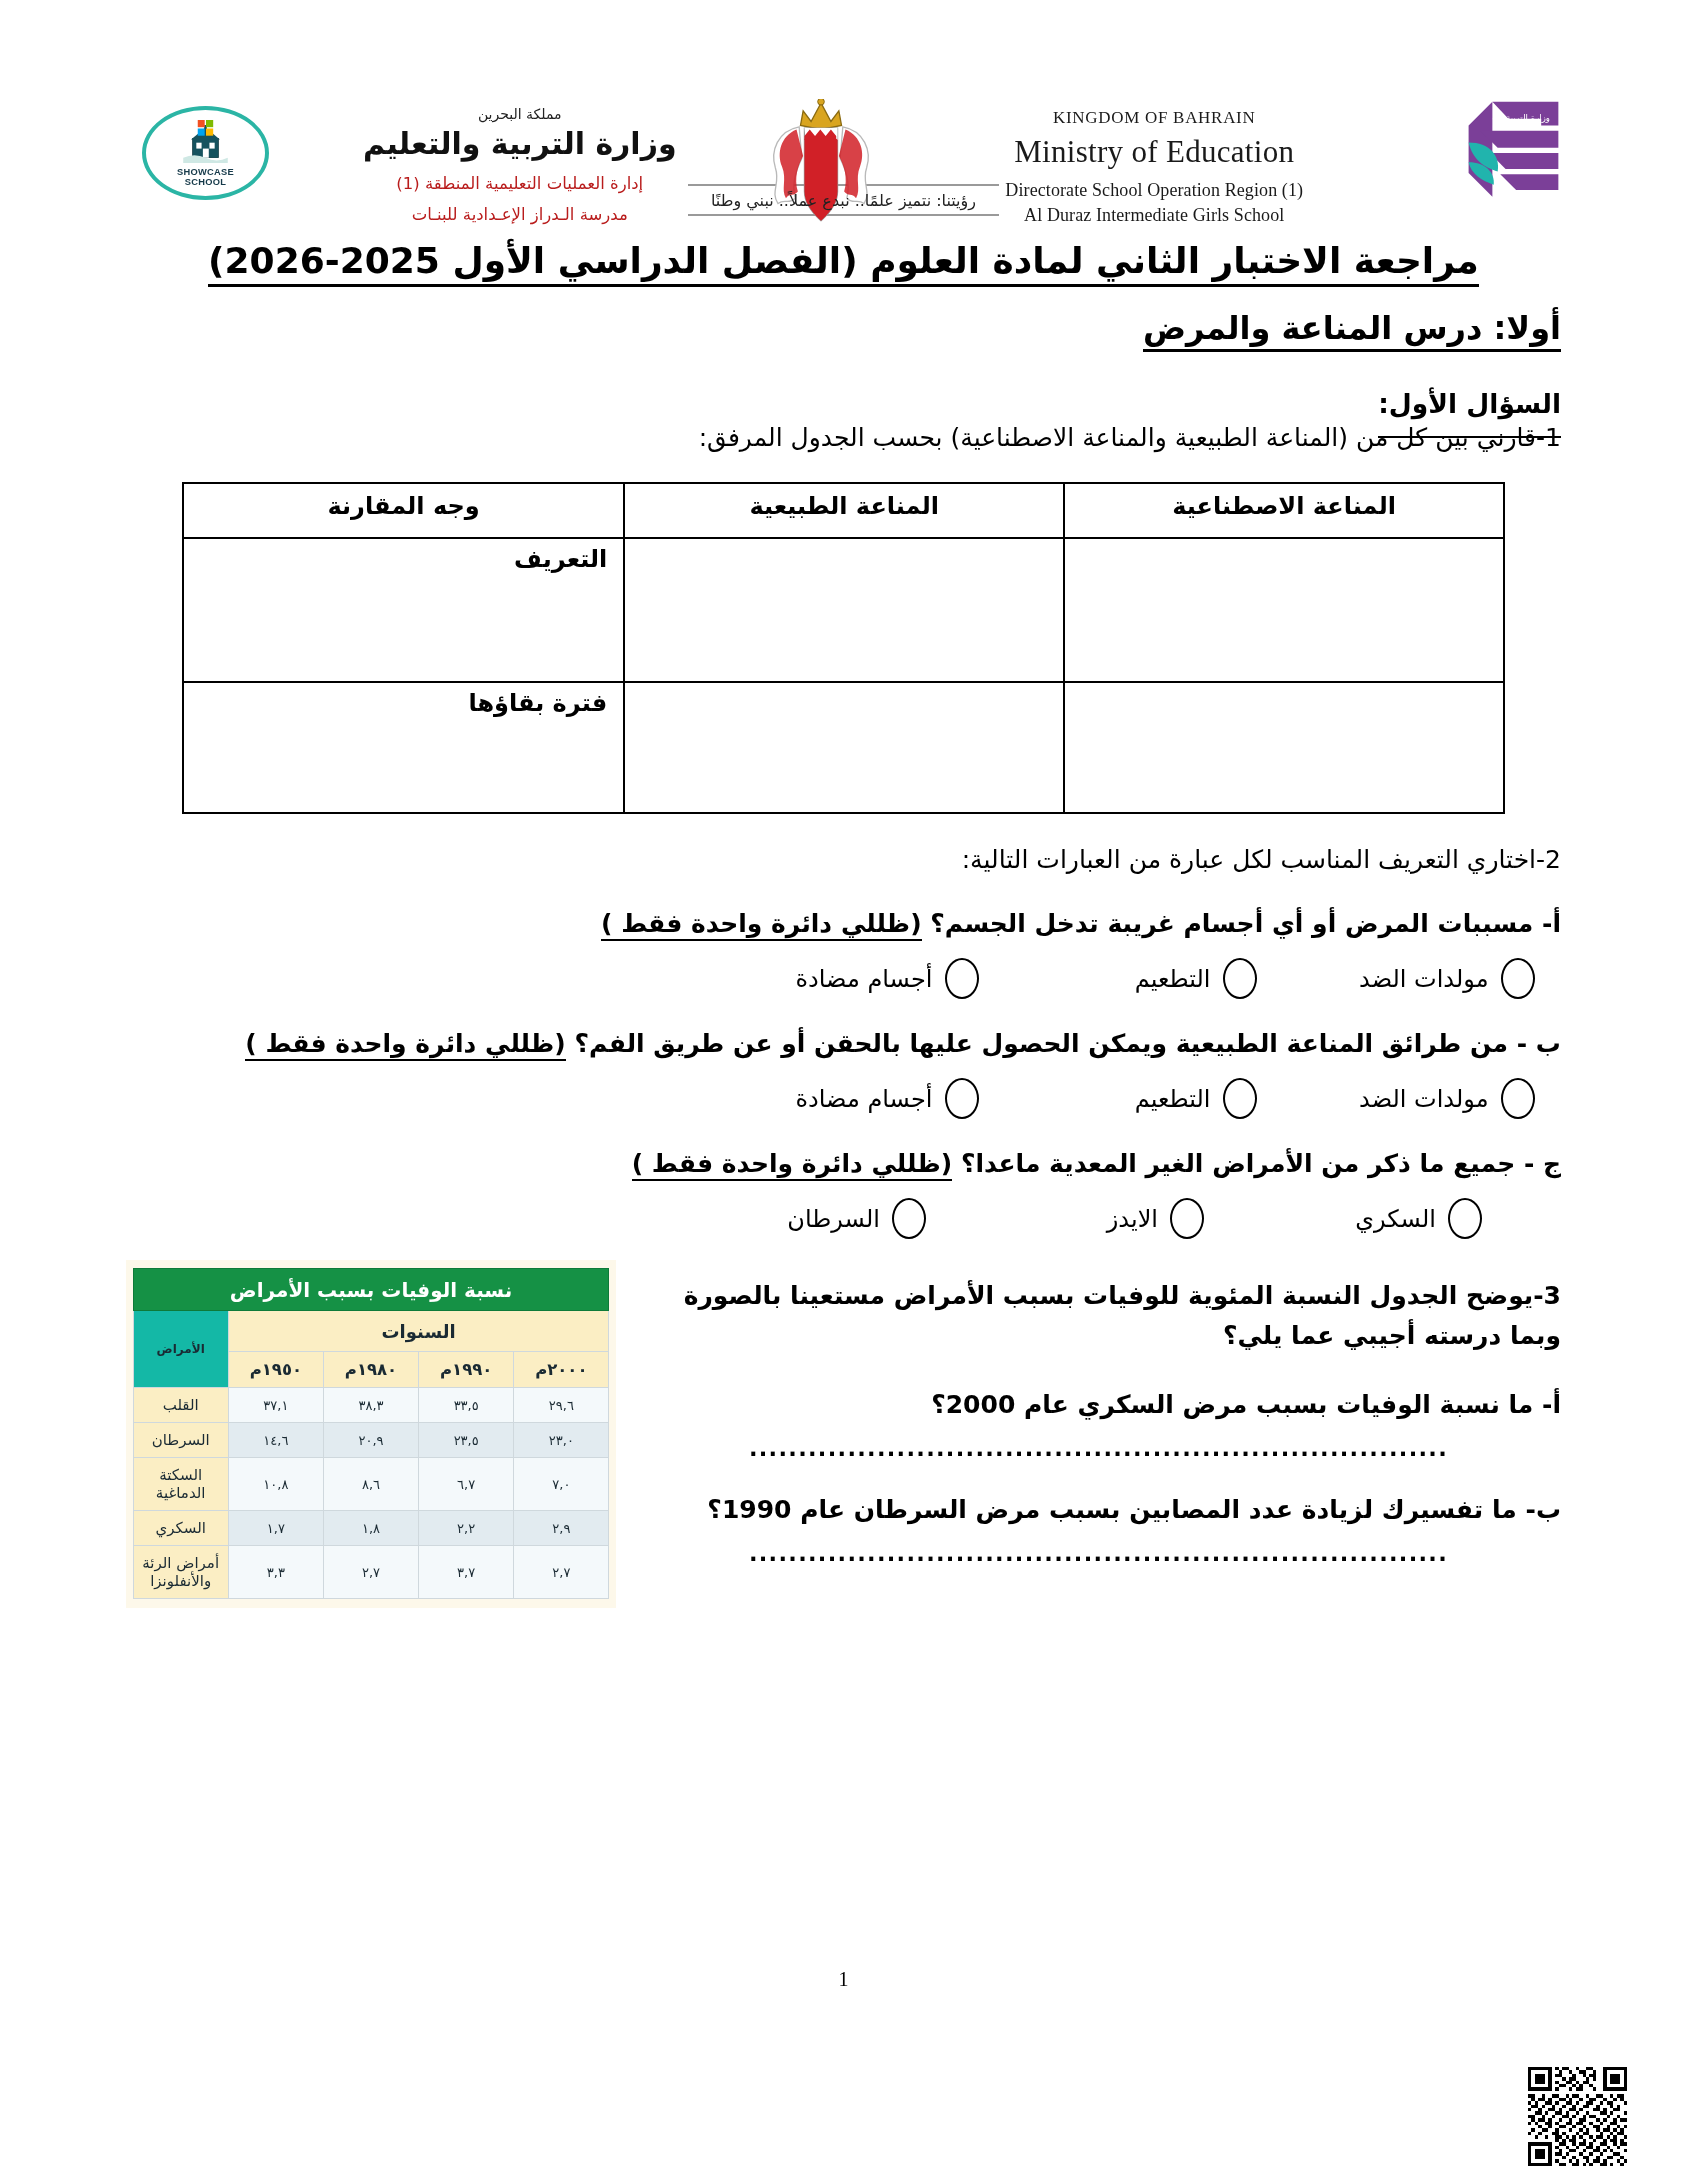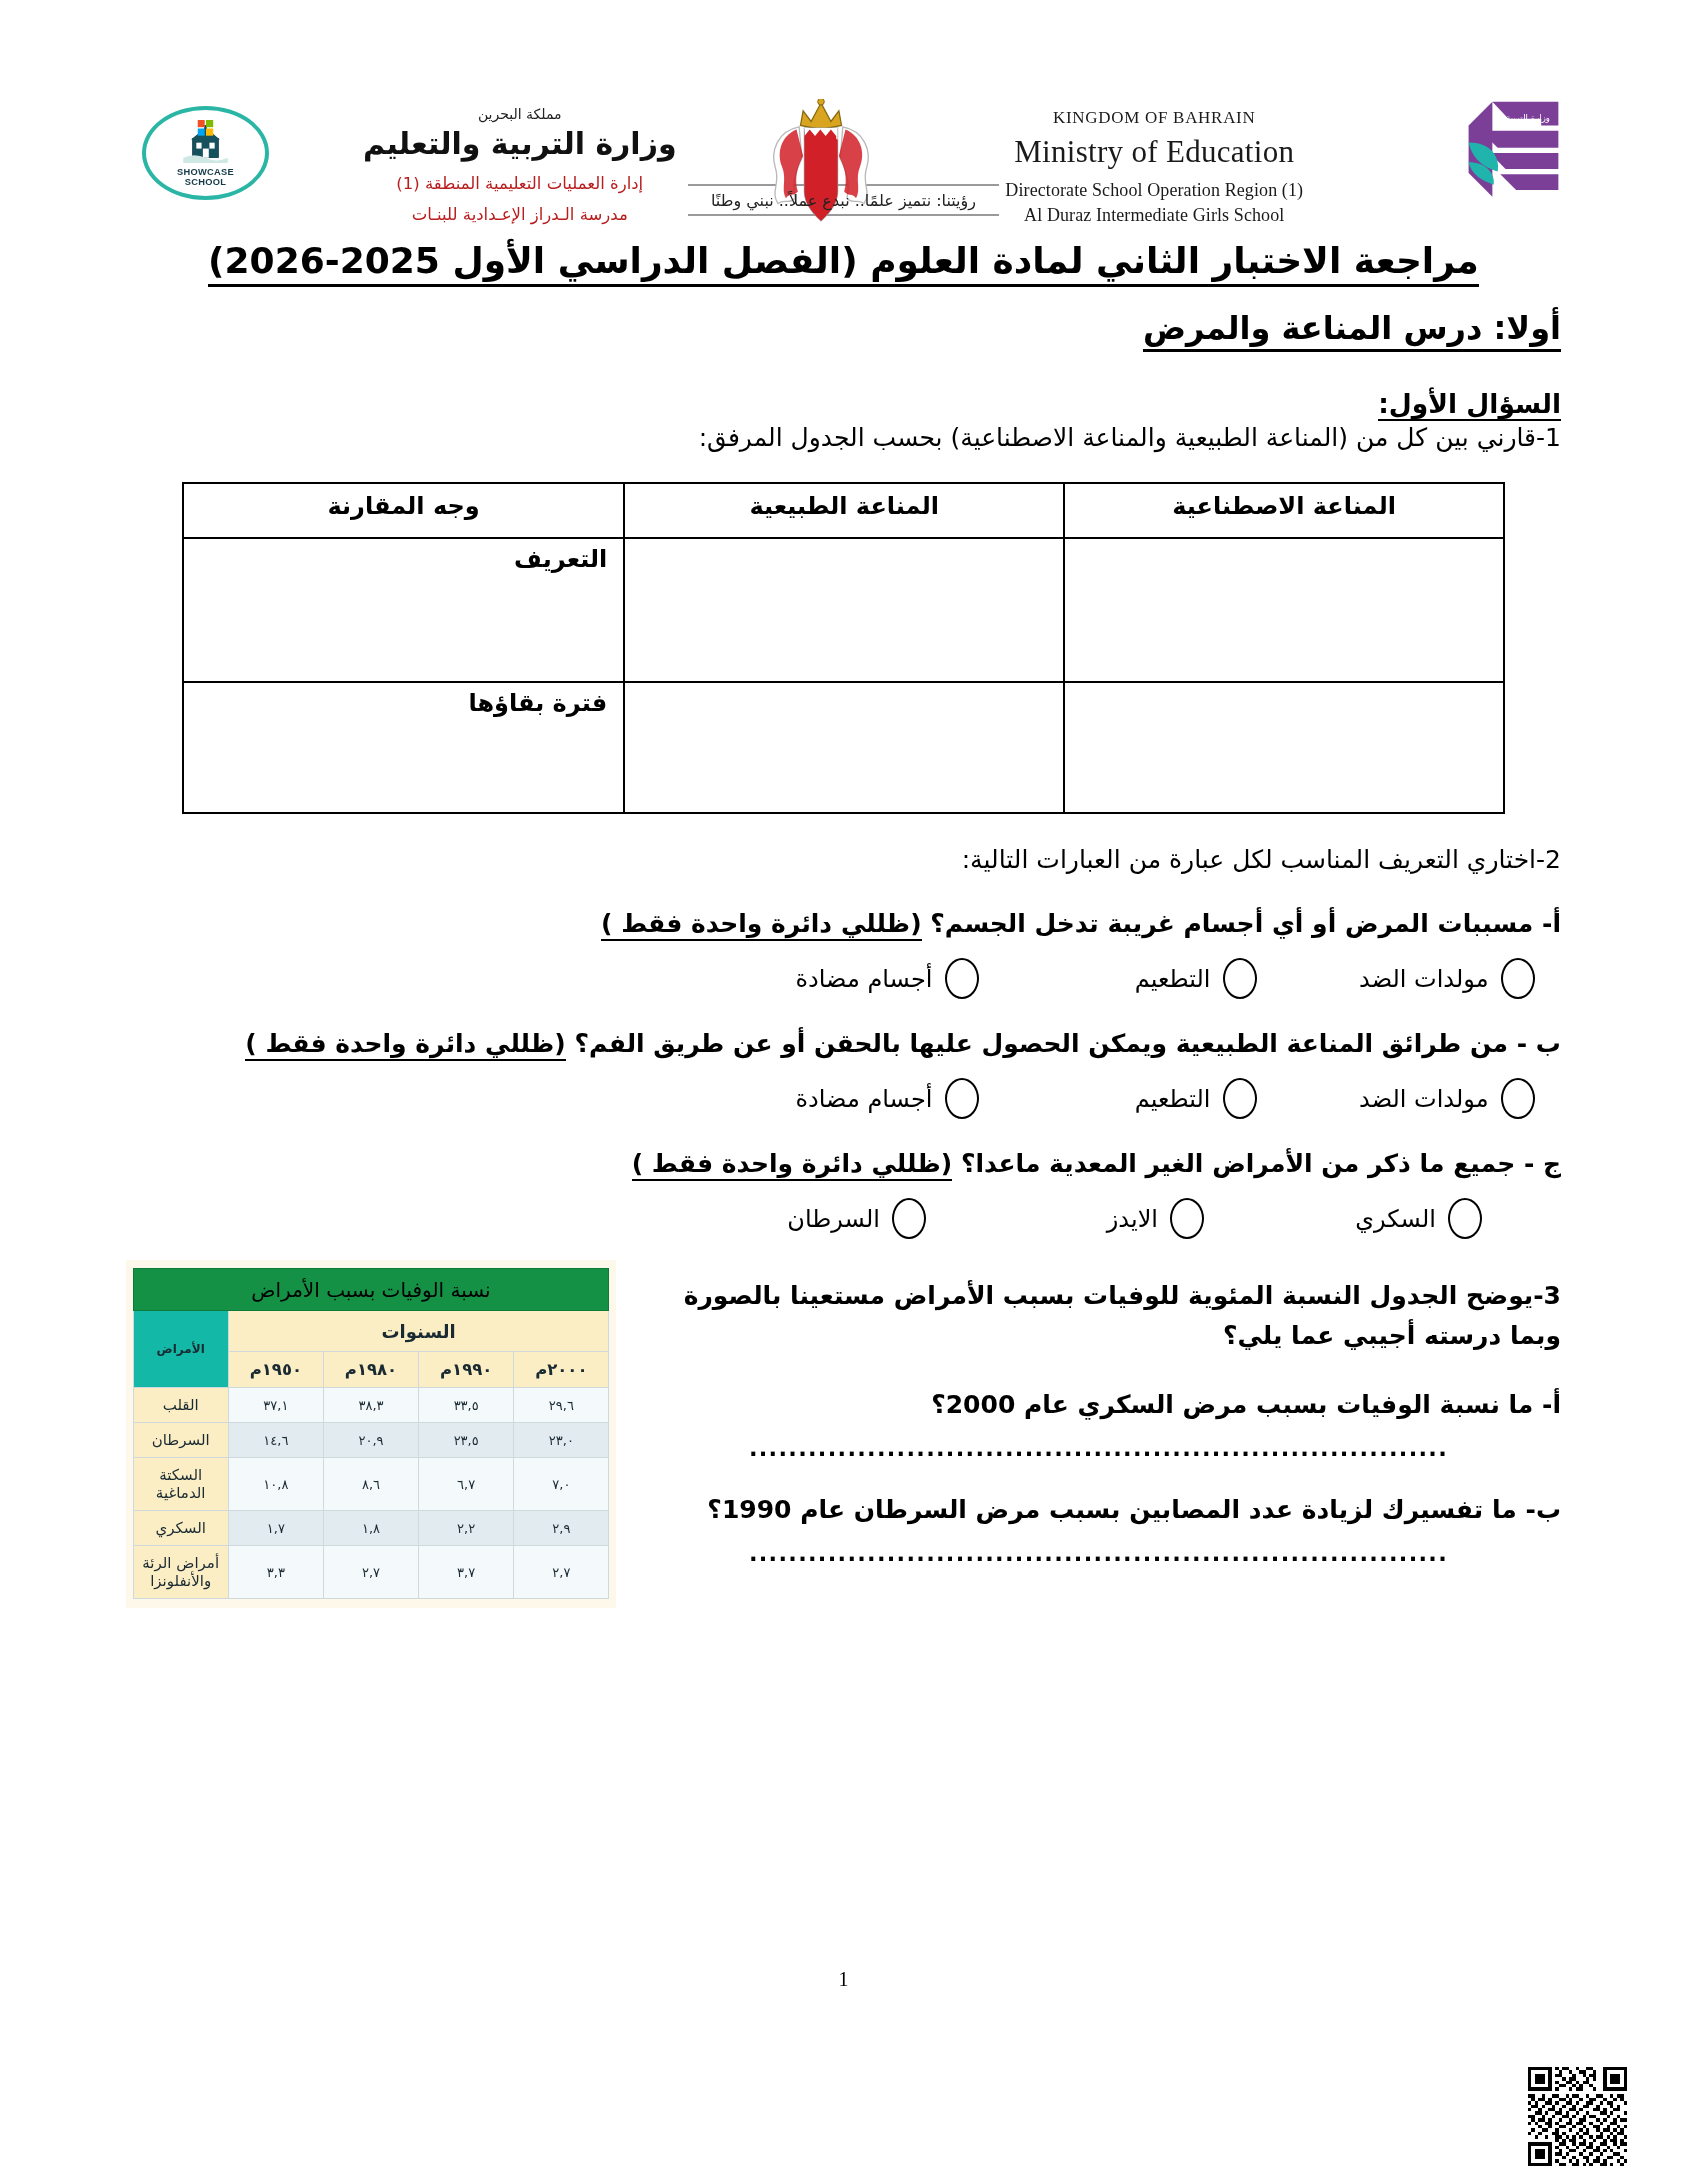--- a/index.html
+++ b/index.html
@@ -60,21 +60,21 @@
   }
   .lesson-title span{border-bottom:3.3px solid #000;padding-bottom:2px;}
 
   
   .body-wrap{padding:0 126px 0 126px;box-sizing:border-box;}
 
   .q-head{
     font-size:26.5px;font-weight:700;font-family:"DejaVu Sans",sans-serif;
     text-align:right;margin-top:41px;
   }
-  .q-head span{border-bottom:2.6px solid #000;padding-bottom:0;}
+  .q-head span{border-bottom:2.6px solid #000;padding-bottom:17px;}
 
   .q-line{
     font-size:25px;font-family:"DejaVu Sans",sans-serif;
     text-align:right;line-height:1.55;font-weight:500;
   }
 
   
   table.cmp{
     border-collapse:collapse;width:1323px;margin:24px auto 0 auto;
     table-layout:fixed;
@@ -138,21 +138,21 @@
   
   .fig{
     width:490px;flex:0 0 490px;margin-top:-16px;
     background:#fdf8ea;padding:8px 6.6px 9.3px 6.6px;box-sizing:border-box;
   }
   table.deaths{
     border-collapse:collapse;width:100%;table-layout:fixed;
     font-family:"DejaVu Sans",sans-serif;
   }
   table.deaths .tbl-title{
-    background:#159145;color:#000000;font-size:20px;font-weight:400;
+    background:#159145;color:#ffffff;font-size:20px;font-weight:700;
     text-align:center;padding:8.6px 0;border:0.7px solid #0e7a39;
     letter-spacing:0px;
   }
   table.deaths th,table.deaths td{
     border:0.7px solid #cfd8dd;font-size:16.5px;text-align:center;
     padding:6.6px 1.3px;color:#1a2a33;
   }
   table.deaths th.years{
     background:#fbeec4;font-weight:700;font-size:18px;padding:9.3px 0;
   }

